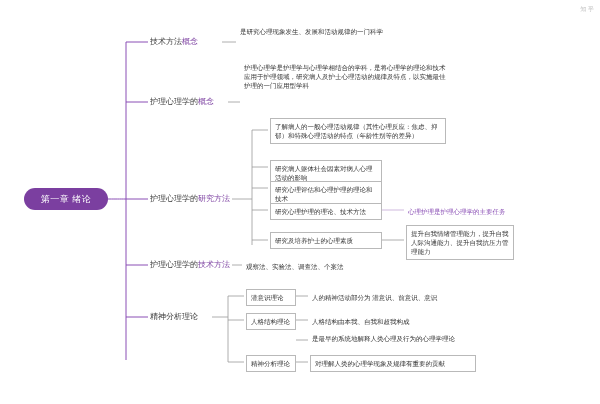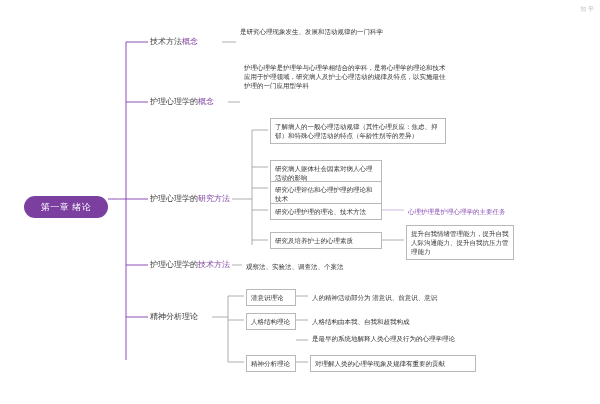--- a/index.html
+++ b/index.html
@@ -92,21 +92,21 @@
     <path d="M228,296 L228,362" stroke="#9b9b9b" stroke-width="0.8" fill="none"></path>
     <path d="M228,296 L244,296" stroke="#9b9b9b" stroke-width="0.8" fill="none"></path>
     <path d="M228,320 L244,320" stroke="#9b9b9b" stroke-width="0.8" fill="none"></path>
     <path d="M228,362 L244,362" stroke="#9b9b9b" stroke-width="0.8" fill="none"></path>
     <path d="M296,296 L308,296" stroke="#9b9b9b" stroke-width="0.8" fill="none"></path>
     <path d="M296,320 L308,320" stroke="#9b9b9b" stroke-width="0.8" fill="none"></path>
     <path d="M296,362 L308,362" stroke="#9b9b9b" stroke-width="0.8" fill="none"></path>
     <path d="M296,340 L308,340" stroke="#9b9b9b" stroke-width="0.8" fill="none"></path>
   </svg>
 
-  <div class="node root" style="left:24px;top:188px;width:84px;height:22px;margin-top:8px;">
+  <div class="node root" style="left:24px;top:188px;width:84px;height:22px;">
     <span>第一章 绪论</span>
   </div>
 
   <div class="node l1" style="left:150px;top:36px;">
     <span>技术方法</span>
       <span class="hl">概念</span>
   </div>
   <div class="node box noborder" style="left:238px;top:24px;width:152px;">
     <span>是研究心理现象发生、发展和活动规律的一门科学</span>
   </div>

